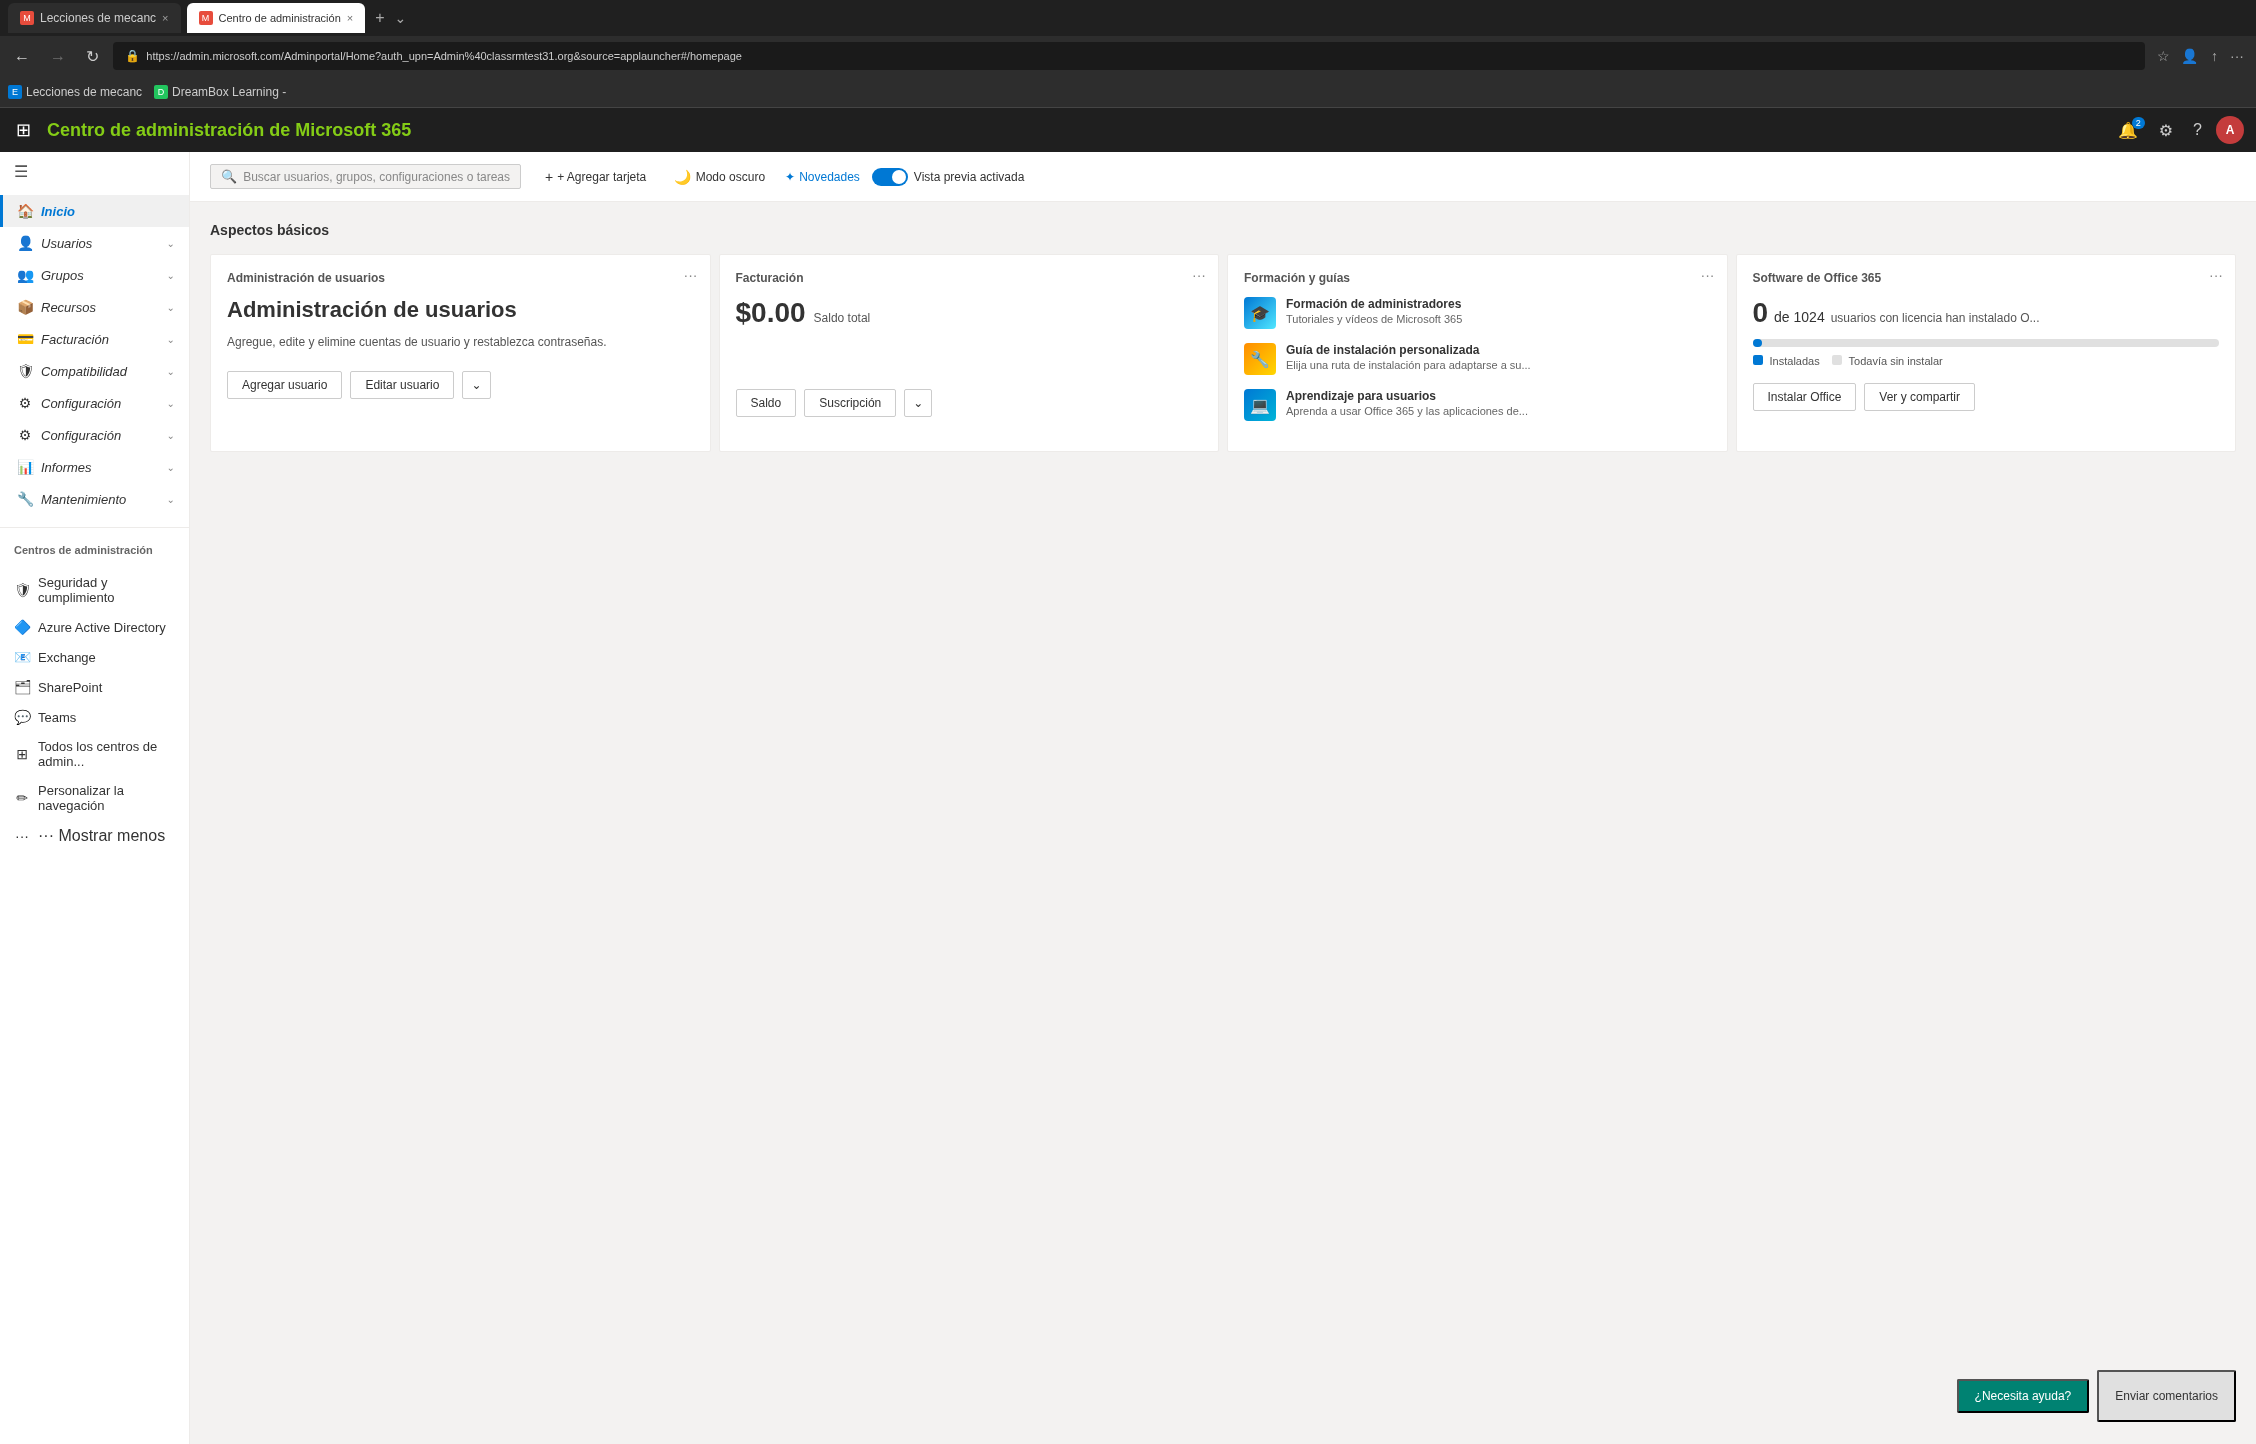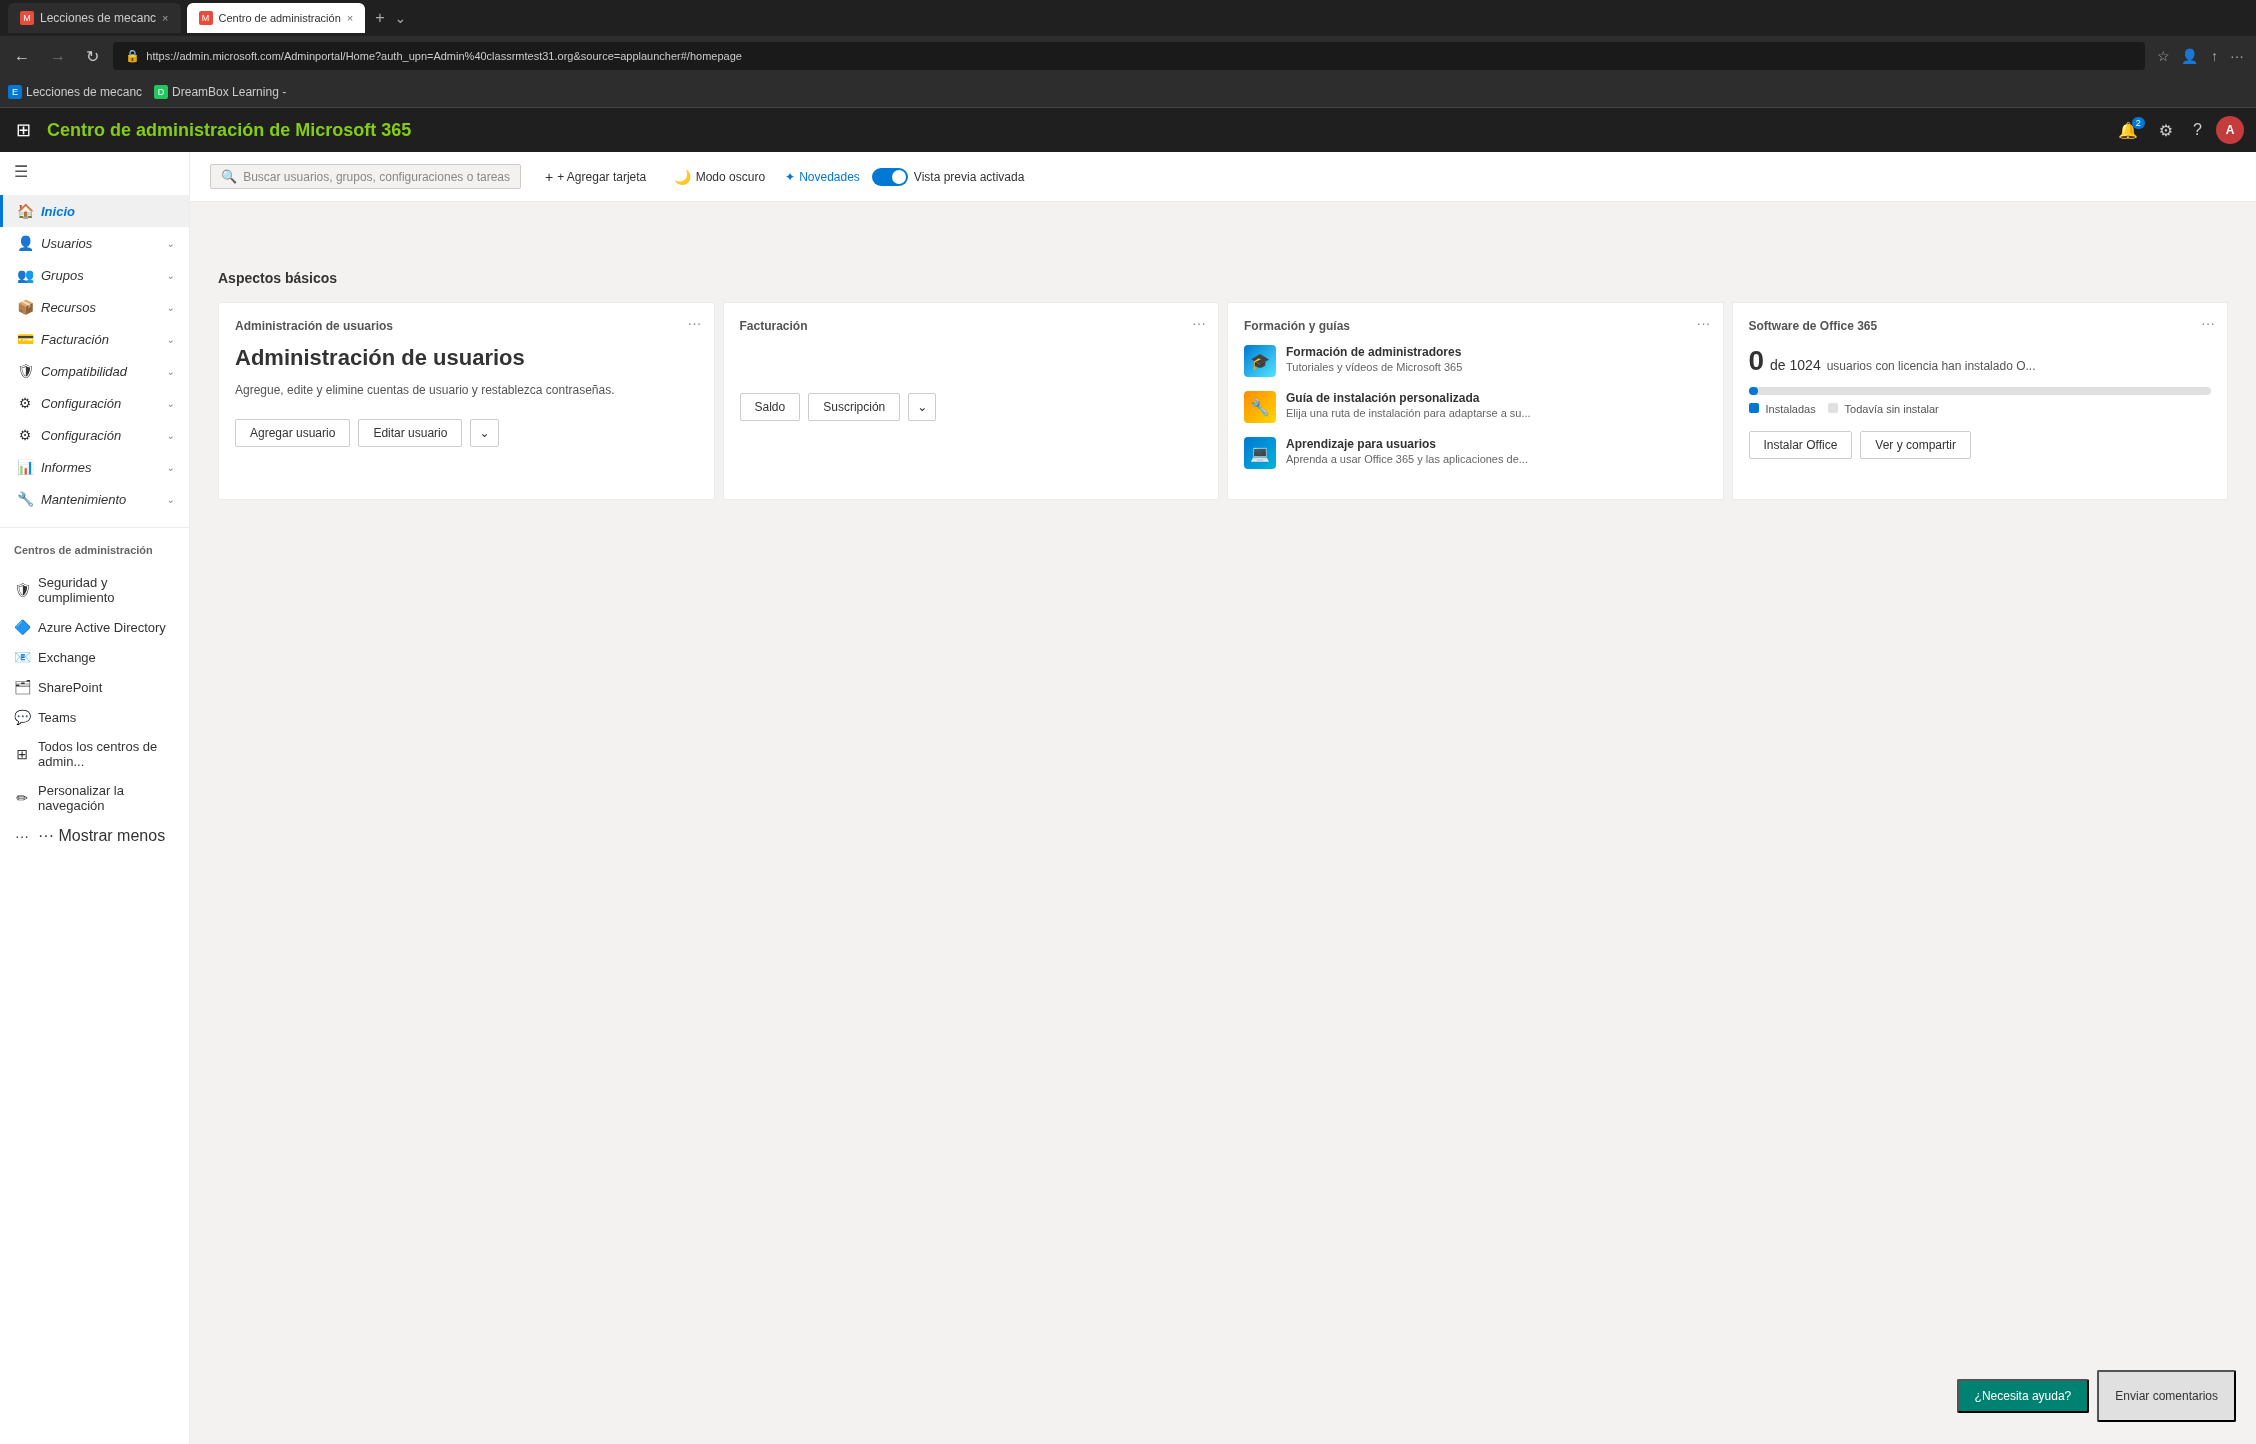--- a/index.html
+++ b/index.html
@@ -66,21 +66,21 @@
     .header-actions { display: flex; align-items: center; gap: 12px; }
     .header-action-btn { display: flex; align-items: center; gap: 4px; font-size: 12px; color: #333; cursor: pointer; padding: 4px 8px; }
     .header-action-icon { font-size: 14px; }
     .novedades-btn { display: flex; align-items: center; gap: 4px; font-size: 12px; color: #0078d4; cursor: pointer; }
     .toggle-switch { display: inline-flex; align-items: center; gap: 6px; }
     .toggle { width: 36px; height: 18px; background: #0078d4; border-radius: 9px; position: relative; cursor: pointer; }
     .toggle-thumb { width: 14px; height: 14px; background: white; border-radius: 50%; position: absolute; right: 2px; top: 2px; }
     .toggle-label { font-size: 12px; color: #333; }
 
     
-    .dashboard { padding: 28px; margin-top: 40px; }
+    .dashboard { padding: 20px; }
     .section-title { font-size: 14px; font-weight: 600; color: #333; margin-bottom: 16px; }
     .cards-grid { display: grid; grid-template-columns: repeat(4, 1fr); gap: 8px; }
 
     
     .card { background: #fff; border: 1px solid #edebe9; border-radius: 2px; padding: 16px; position: relative; }
     .card-title { font-size: 12px; color: #555; font-weight: 600; margin-bottom: 12px; }
     .card-more-btn { position: absolute; top: 12px; right: 12px; color: #888; cursor: pointer; font-size: 14px; }
 
     
     .card-heading { font-size: 22px; font-weight: 700; color: #333; margin-bottom: 10px; }
@@ -324,20 +324,24 @@
             <div class="card-actions">
               <button class="card-btn">Agregar usuario</button>
               <button class="card-btn">Editar usuario</button>
               <button class="card-btn-chevron">⌄</button>
             </div>
           </div>
 
           <div class="card">
             <div class="card-title">Facturación</div>
             <span class="card-more-btn">···</span>
+            <div class="billing-amount-row">
+              <span class="billing-amount">$0.00</span>
+              <span class="billing-label">Saldo total</span>
+            </div>
             <div style="flex:1;"></div>
             <div class="card-actions" style="margin-top:60px;">
               <button class="card-btn">Saldo</button>
               <button class="card-btn">Suscripción</button>
               <button class="card-btn-chevron">⌄</button>
             </div>
           </div>
 
           <div class="card">
             <div class="card-title">Formación y guías</div>

